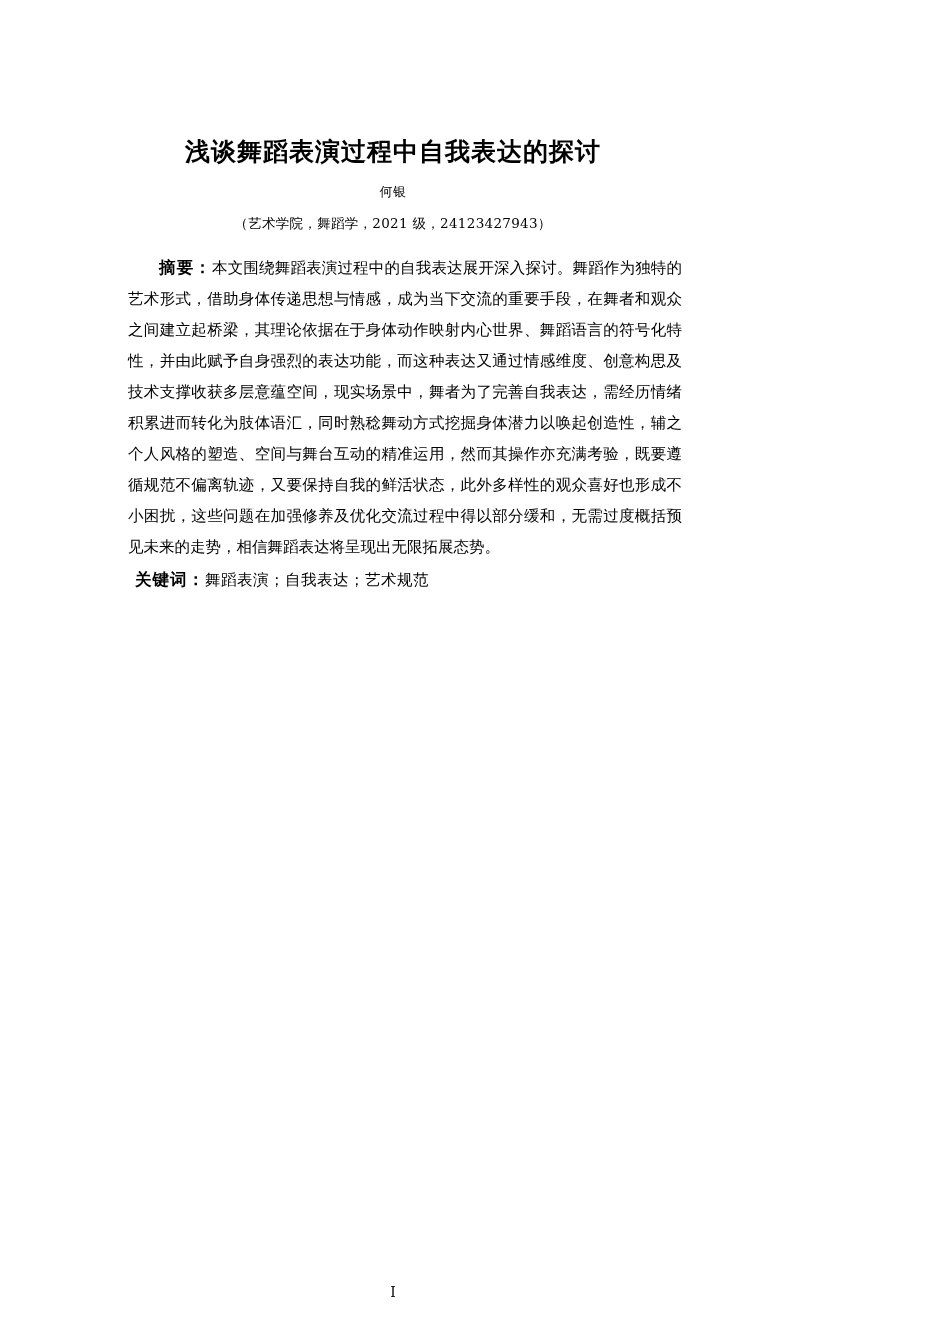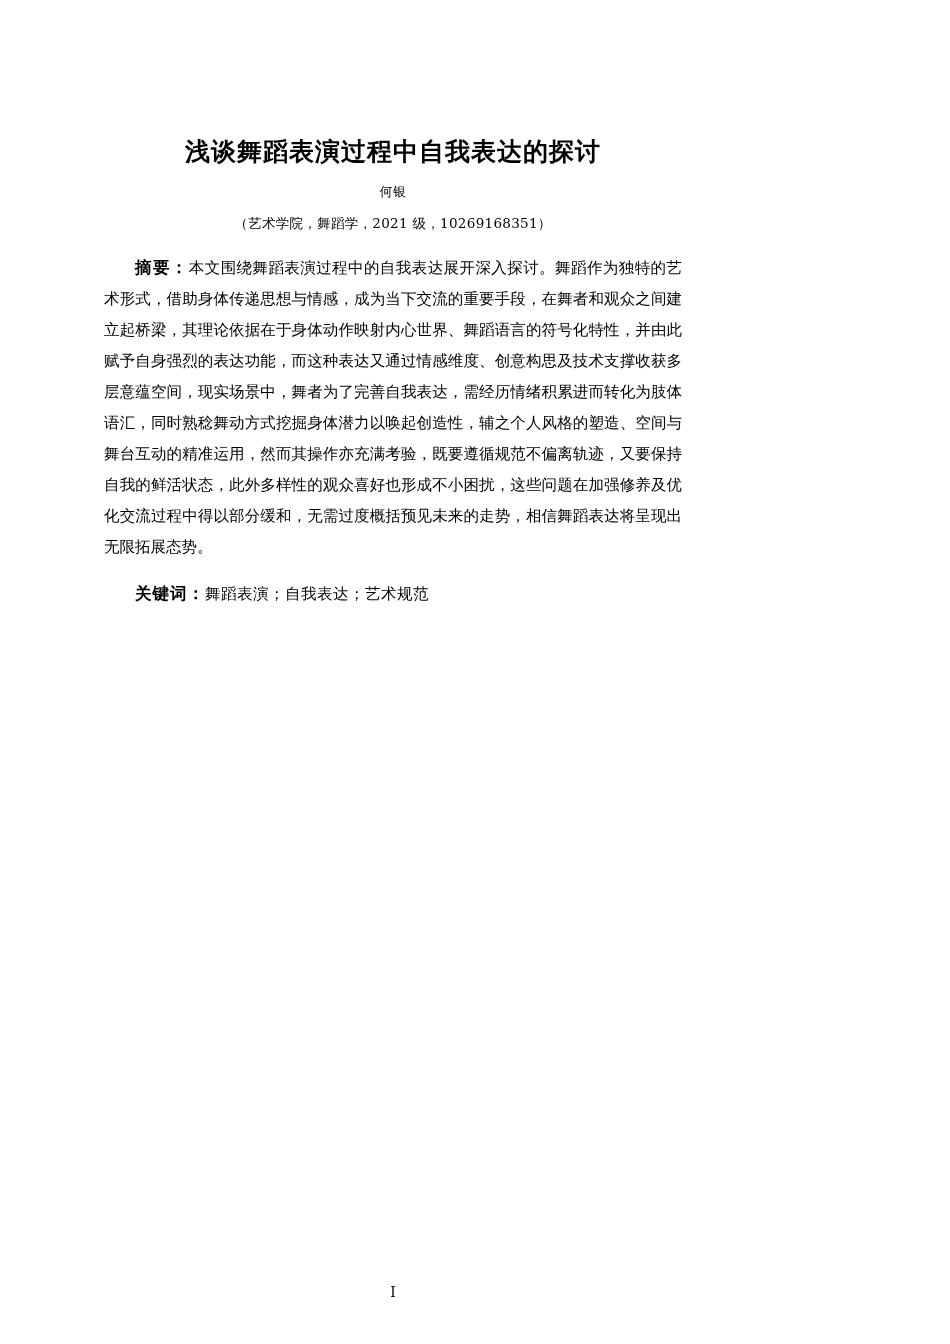--- a/index.html
+++ b/index.html
@@ -48,28 +48,28 @@
     letter-spacing: 0.3px;
   }
   .abstract-block {
     margin-top: 18px;
     font-family: "DejaVu Serif", "Liberation Serif", serif;
     font-size: 15.5px;
     line-height: 2.0;
     text-align: justify;
     text-justify: inter-ideograph;
     text-indent: 2em;
+    margin-left: 24px;
   }
   .abstract-label {
     font-weight: bold;
     font-size: 16.5px;
     letter-spacing: 1px;
   }
   .keywords-block {
-    margin-top: 14px;
     font-family: "DejaVu Serif", "Liberation Serif", serif;
     font-size: 15.5px;
     line-height: 2.0;
     text-indent: 2em;
   }
   .keywords-label {
     font-weight: bold;
     font-size: 16.5px;
     letter-spacing: 1px;
   }
@@ -88,21 +88,21 @@
 </style>
 </head>
 <body>
 
 <div class="page">
 
   <h1 class="doc-title">浅谈舞蹈表演过程中自我表达的探讨</h1>
 
   <div class="doc-author">何银</div>
 
-  <div class="doc-affiliation">（艺术学院，舞蹈学，2021 级，10269168351）</div>
+  <div class="doc-affiliation">（艺术学院，舞蹈学，2021 级，24123427943）</div>
 
   <div class="abstract-block">
     <span class="abstract-label">摘要：</span><span class="abstract-text">本文围绕舞蹈表演过程中的自我表达展开深入探讨。舞蹈作为独特的艺术形式，借助身体传递思想与情感，成为当下交流的重要手段，在舞者和观众之间建立起桥梁，其理论依据在于身体动作映射内心世界、舞蹈语言的符号化特性，并由此赋予自身强烈的表达功能，而这种表达又通过情感维度、创意构思及技术支撑收获多层意蕴空间，现实场景中，舞者为了完善自我表达，需经历情绪积累进而转化为肢体语汇，同时熟稔舞动方式挖掘身体潜力以唤起创造性，辅之个人风格的塑造、空间与舞台互动的精准运用，然而其操作亦充满考验，既要遵循规范不偏离轨迹，又要保持自我的鲜活状态，此外多样性的观众喜好也形成不小困扰，这些问题在加强修养及优化交流过程中得以部分缓和，无需过度概括预见未来的走势，相信舞蹈表达将呈现出无限拓展态势。</span>
   </div>
 
   <div class="keywords-block">
     <span class="keywords-label">关键词：</span><span class="keywords-text">舞蹈表演；自我表达；艺术规范</span>
   </div>
 
   <div class="page-number">I</div>

